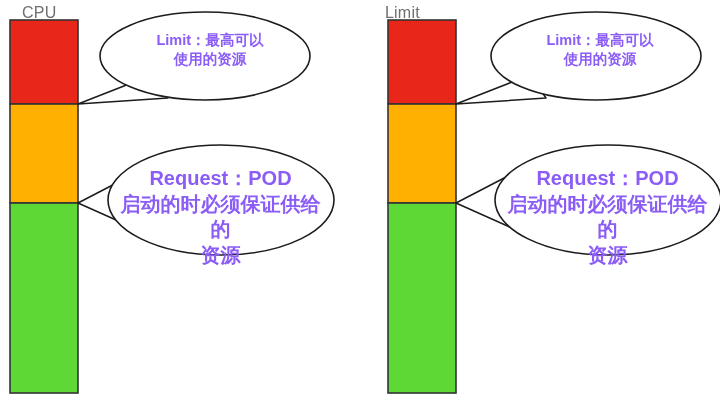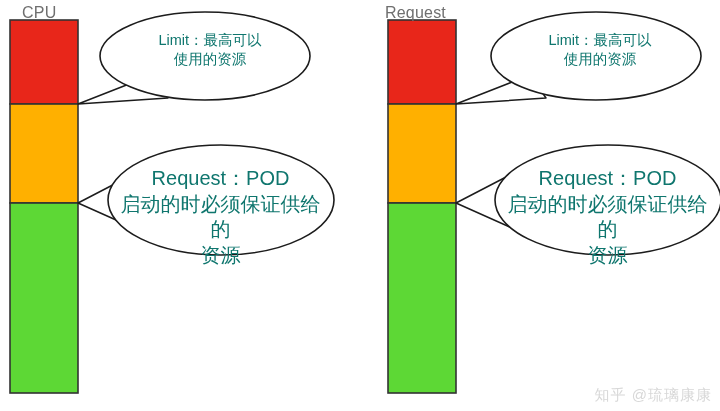--- a/index.html
+++ b/index.html
@@ -32,22 +32,22 @@
     font-size: 16px;
     font-family: "Liberation Sans", sans-serif;
     letter-spacing: 0.2px;
     white-space: nowrap;
   }
   #label-cpu { left: 22px; top: 4px; }
   #label-memory { left: 385px; top: 4px; }
 
   .callout-text {
     position: absolute;
-    color: #0f766e;
-    font-weight: normal;
+    color: #8b5cf6;
+    font-weight: bold;
     text-align: center;
     line-height: 1.28;
     white-space: pre-line;
     font-family: "Liberation Sans", sans-serif;
     pointer-events: none;
   }
   .callout-limit {
     font-size: 14.5px;
     width: 190px;
   }
@@ -107,31 +107,30 @@
     </g>
 
     <g>
       <path d="M 456 203 L 508 176 L 512 228 Z" fill="#ffffff" stroke="#1c1c1c" stroke-width="1.5" stroke-linejoin="round"></path>
       <ellipse cx="608" cy="200" rx="113" ry="55" fill="#ffffff" stroke="#1c1c1c" stroke-width="1.6"></ellipse>
     </g>
   </svg>
 
   <div class="group-label" id="label-cpu">CPU</div>
 
-  <div class="group-label" id="label-memory">Request</div>
+  <div class="group-label" id="label-memory">Limit</div>
 
   <div class="callout-text callout-limit" id="text-limit-cpu">Limit：最高可以
 使用的资源</div>
 
   <div class="callout-text callout-request" id="text-request-cpu">Request：POD
 启动的时必须保证供给的
 资源</div>
 
   <div class="callout-text callout-limit" id="text-limit-mem">Limit：最高可以
 使用的资源</div>
 
   <div class="callout-text callout-request" id="text-request-mem">Request：POD
 启动的时必须保证供给的
 资源</div>
 
-  <div id="watermark">知乎 @琉璃康康</div>
 
 </div>
 
 </body></html>

